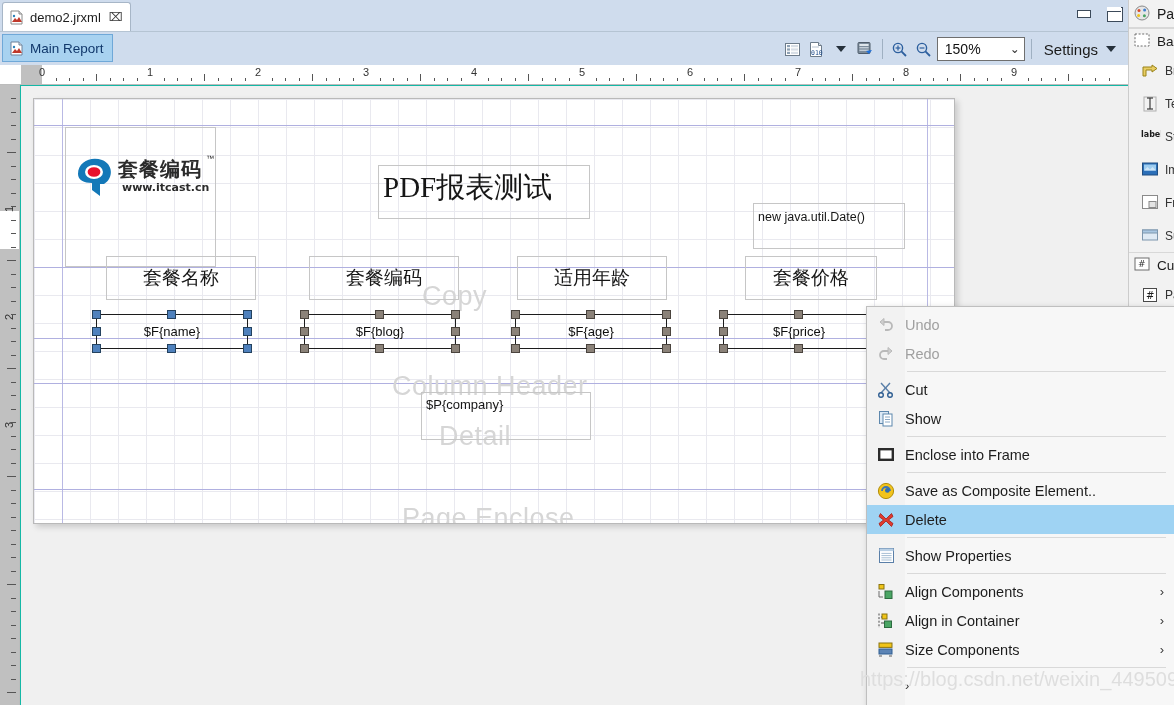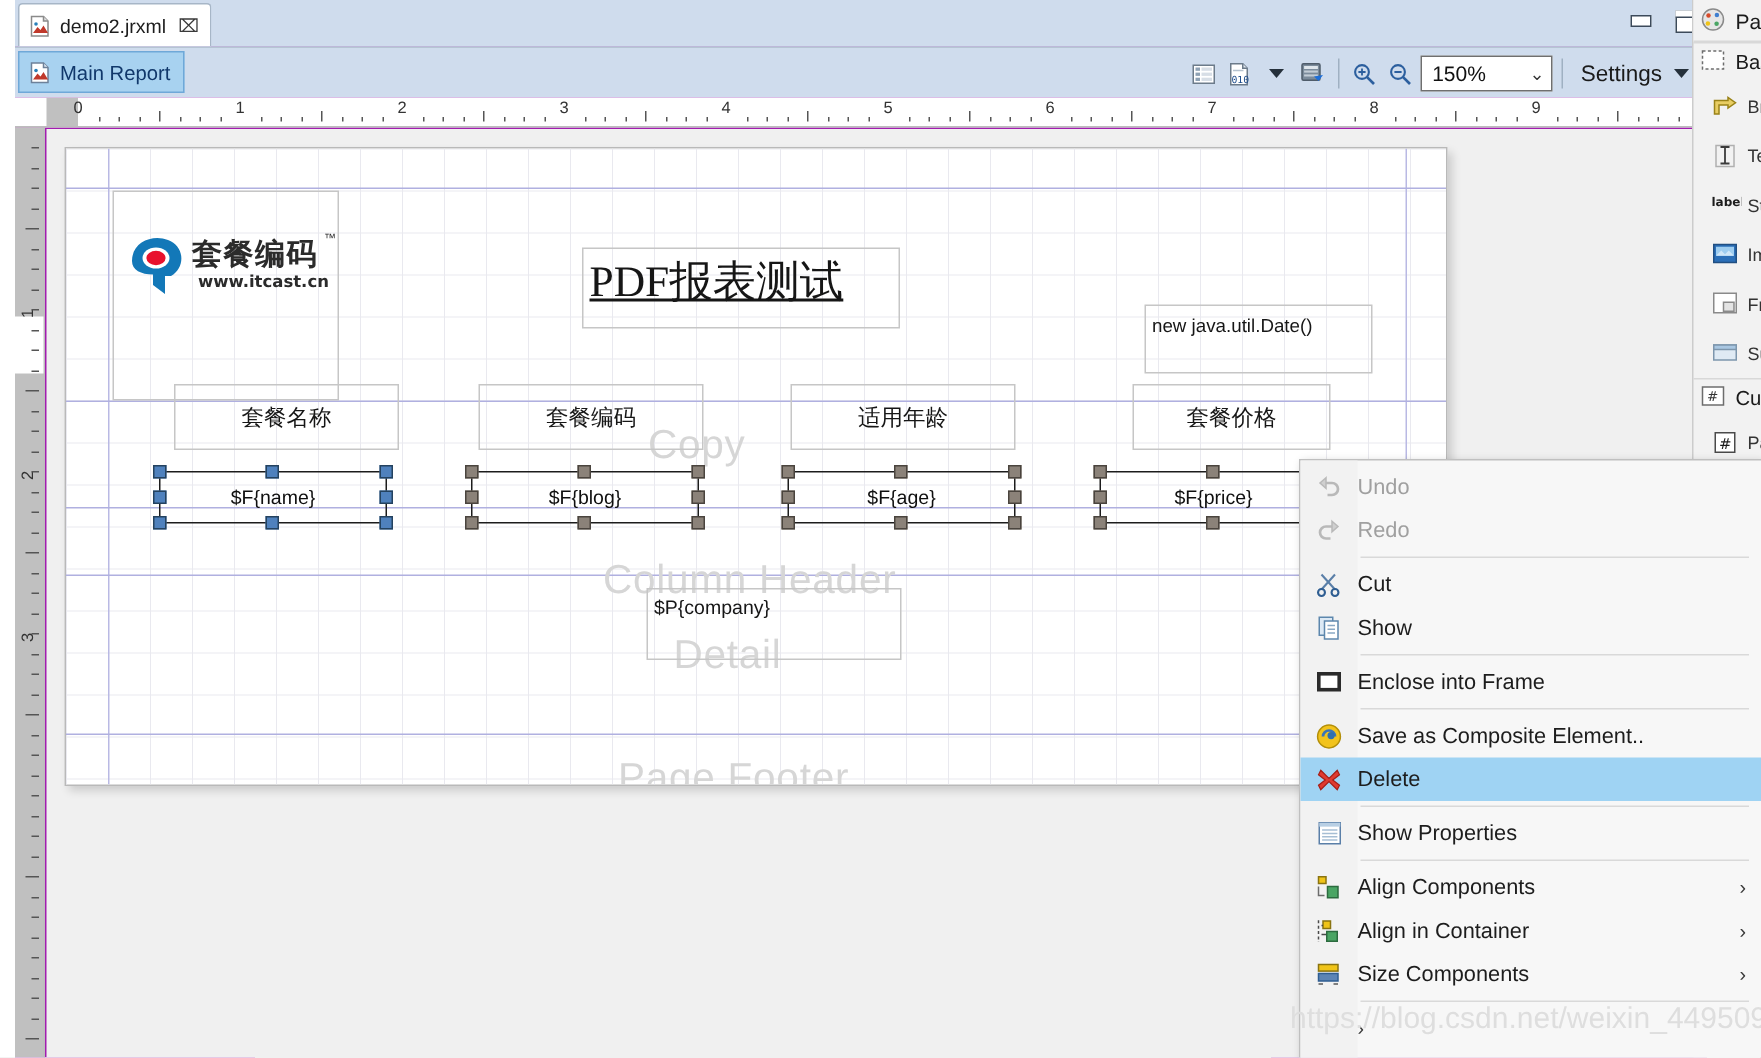--- a/index.html
+++ b/index.html
@@ -12,23 +12,23 @@
   }
   #app {
     position: relative;
     width: 1174px; height: 705px;
     background: #ffffff;
   }
 
   
   .editor-window {
     position: absolute;
-    left: 10px; top: 0;
+    left: 0; top: 0;
     width: 1128px; height: 705px;
-    background: #a21caf;
+    background: #14b8a6;
   }
 
   
   .tabbar {
     position: absolute; left: 0; top: 0;
     width: 1128px; height: 31px;
     background: #cfdced;
   }
   .tab {
     position: absolute; left: 2px; top: 2px;
@@ -193,21 +193,21 @@
     background: transparent;
   }
   .el.title-el {
     font-family: "Liberation Serif", serif;
     font-size: 29px;
     justify-content: flex-start;
     padding-left: 4px;
     align-items: flex-start;
     padding-top: 2px;
   }
-  .el.cn { font-size: 15px; justify-content: center; }
+  .el.cn { font-size: 19px; justify-content: center; }
   .el.datefield { justify-content: flex-start; padding-left: 4px; align-items: flex-start; padding-top: 6px; font-size: 12.5px; }
   .el.footer-el { justify-content: flex-start; padding-left: 4px; align-items: flex-start; padding-top: 4px; font-size: 13px; }
 
   
   .selel {
     position: absolute;
     border: 1px solid #1c1c1c;
     display: flex; align-items: center; justify-content: center;
     font-size: 13px; color: #0f0f0f;
     background: transparent;
@@ -568,36 +568,36 @@
 
         <div class="bandline" style="top:26px;"></div>
         <div class="bandline" style="top:168px;"></div>
         <div class="bandline" style="top:239px;"></div>
         <div class="bandline" style="top:284px;"></div>
         <div class="bandline" style="top:390px;"></div>
 
         <div class="bandlabel" style="left:388px; top:182px;">Copy</div>
         <div class="bandlabel" style="left:358px; top:272px;">Column Header</div>
         <div class="bandlabel" style="left:405px; top:322px;">Detail</div>
-        <div class="bandlabel" style="left:368px; top:404px;">Page Footer</div>
+        <div class="bandlabel" style="left:368px; top:404px;">Page Enclose</div>
 
         <div class="el" style="left:31px; top:28px; width:151px; height:140px; border-color:#c6c6c6;">
           <div class="logo-box" style="left:0; top:26px; width:151px; height:50px;">
             <svg width="50" height="46" viewBox="0 0 50 46" style="position:absolute;left:4px;top:0;">
               <path d="M8 20 C8 7, 22 2, 32 6 C43 10, 44 24, 34 30 L30 30 L30 42 L22 36 L22 29 C14 29, 8 26, 8 20 Z" fill="#1378b8"></path>
               <ellipse cx="24" cy="18" rx="9" ry="7" fill="#ffffff"></ellipse>
               <ellipse cx="24" cy="18" rx="6.4" ry="4.8" fill="#e8112d"></ellipse>
             </svg>
             <span class="logo-text">套餐编码</span>
             <span class="logo-tm">™</span>
             <span class="logo-url">www.itcast.cn</span>
           </div>
         </div>
 
-        <div class="el title-el" style="left:344px; top:66px; width:212px; height:54px;text-decoration:underline;">
+        <div class="el title-el" style="left:344px; top:66px; width:212px; height:54px;">
           <span>PDF报表测试</span>
         </div>
 
         <div class="el datefield" style="left:719px; top:104px; width:152px; height:46px;">
           <span>new java.util.Date()</span>
         </div>
 
         <div class="el cn" style="left:72px; top:157px; width:150px; height:44px;">
           <span>套餐名称</span>
         </div>

